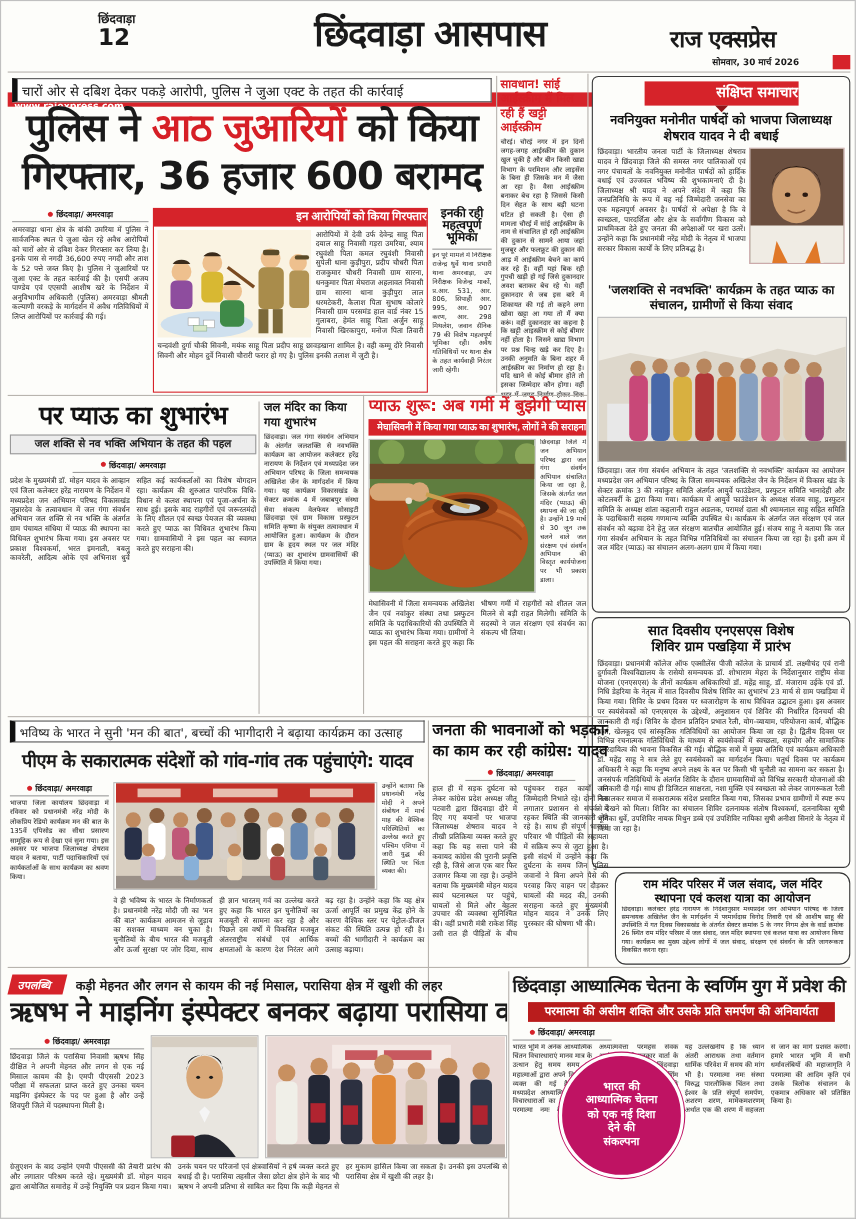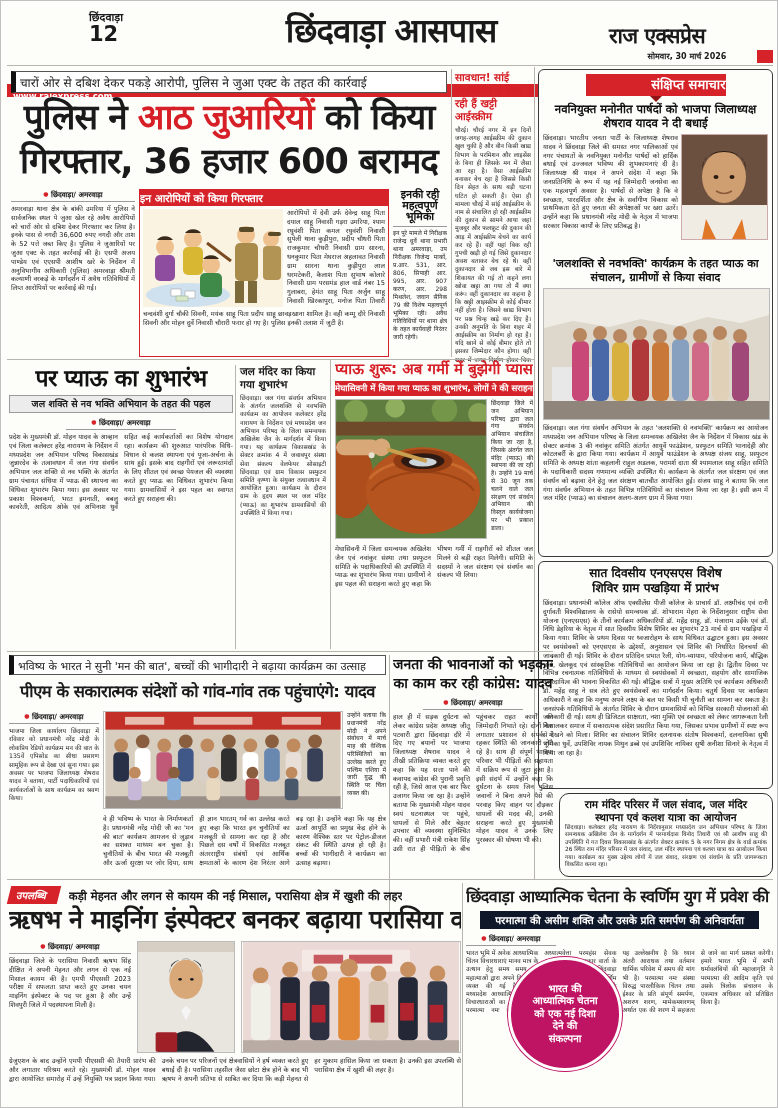--- a/index.html
+++ b/index.html
@@ -22,23 +22,23 @@
   .cols3{column-count:3;column-gap:6px;}
   .cols4{column-count:4;column-gap:6px;}
   .panel{border:1px solid #3a3a3a;border-radius:6px;padding:4px;background:#fdfdfa;}
   .photo{display:block;}
   .ribbon{position:relative;background:#d6232a;color:#fff;font-weight:bold;text-align:right;}
   .ribbon .notch{position:absolute;left:50%;bottom:-6px;margin-left:-6px;width:0;height:0;
                  border-left:6px solid transparent;border-right:6px solid transparent;
                  border-top:6px solid #8f1418;}
   .subbar-gray{background:#ececec;border:1px solid #9a9a9a;font-weight:bold;text-align:center;
                white-space:nowrap;overflow:hidden;}
-  .subbar-red{background:#d6232a;color:#fff;font-weight:bold;text-align:left;
-              white-space:nowrap;overflow:hidden;}
-  .subbar-black{background:#0f172a;color:#fff;font-weight:bold;text-align:center;
+  .subbar-red{background:#d6232a;color:#fff;font-weight:bold;text-align:right;
+              white-space:nowrap;overflow:hidden;font-family:Liberation Serif, serif;}
+  .subbar-black{background:#b91c1c;color:#fff;font-weight:bold;text-align:center;
                 white-space:nowrap;overflow:hidden;}
   .nowrap{white-space:nowrap;overflow:hidden;}
 </style>
 </head>
 <body>
 
 <div class="page">
 
   <div class="abs" style="left:88px;top:8px;width:70px;">
     <div style="font-size:11px;font-weight:bold;">छिंदवाड़ा</div>

